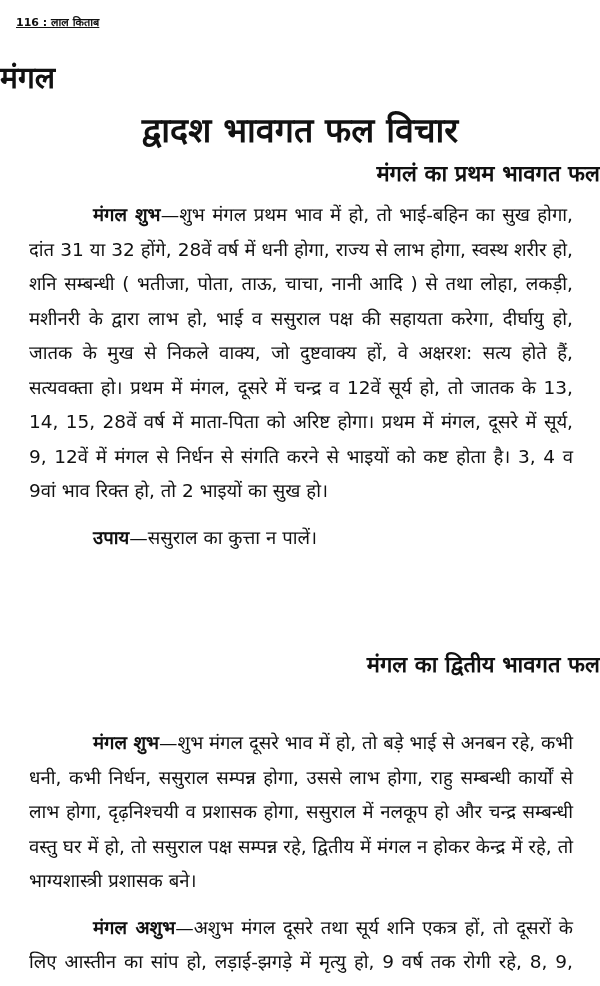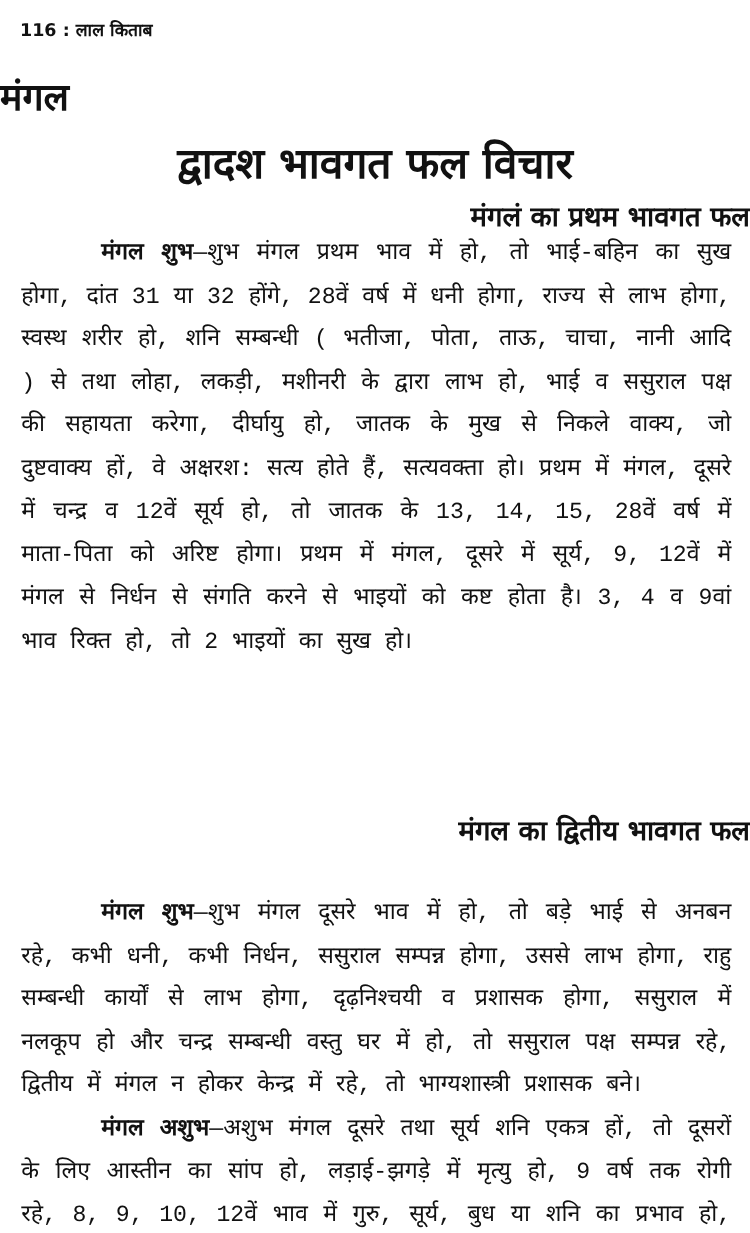--- a/index.html
+++ b/index.html
@@ -3,58 +3,61 @@
 <meta charset="utf-8">
 <style>
   html, body { margin: 0; padding: 0; background: #ffffff; }
   body {
     width: 600px; height: 986px; overflow: hidden; position: relative;
     font-family: "DejaVu Sans", "Liberation Sans", sans-serif;
     color: #111111;
   }
   .running-head {
     position: absolute; left: 16px; top: 14px;
-    font-size: 14px; font-weight: bold; letter-spacing: 0;
+    font-size: 11px; font-weight: bold; letter-spacing: 0; text-decoration: underline;
   }
   .title {
     position: absolute; left: 0; right: 0; top: 56px;
     font-size: 30px; font-weight: bold;
   }
   .subtitle {
     position: absolute; left: 0; right: 0; top: 106px;
     text-align: center; font-size: 34px; font-weight: bold;
   }
   .section-heading {
     position: absolute; left: 0; right: 0;
     text-align: right; font-size: 22px; font-weight: bold;
   }
   .body-block {
     position: absolute; left: 17px; width: 568px;
     font-size: 18.5px; line-height: 34.5px;
     text-align: justify; text-align-last: left;
   }
-  .para { margin: 0; text-indent: 64px; font-family: Liberation Mono, monospace; }
+  .para { margin: 12px; text-indent: 64px; }
   .para .lead { font-weight: bold; }
 </style>
 </head>
 <body>
 
 <div class="running-head">
   <span>116</span><span> : </span><span>लाल किताब</span>
 </div>
 
 <div class="title">मंगल</div>
 <div class="subtitle">द्वादश भावगत फल विचार</div>
 
 <div class="section-heading" style="top:157px;">मंगलं का प्रथम भावगत फल</div>
 
 <div class="body-block" style="top:186px;">
   <p class="para">
     <span class="lead">मंगल शुभ</span><span>—शुभ मंगल प्रथम भाव में हो, तो भाई-बहिन का सुख होगा, दांत 31 या 32 होंगे, 28वें वर्ष में धनी होगा, राज्य से लाभ होगा, स्वस्थ शरीर हो, शनि सम्बन्धी ( भतीजा, पोता, ताऊ, चाचा, नानी आदि ) से तथा लोहा, लकड़ी, मशीनरी के द्वारा लाभ हो, भाई व ससुराल पक्ष की सहायता करेगा, दीर्घायु हो, जातक के मुख से निकले वाक्य, जो दुष्टवाक्य हों, वे अक्षरश: सत्य होते हैं, सत्यवक्ता हो। प्रथम में मंगल, दूसरे में चन्द्र व 12वें सूर्य हो, तो जातक के 13, 14, 15, 28वें वर्ष में माता-पिता को अरिष्ट होगा। प्रथम में मंगल, दूसरे में सूर्य, 9, 12वें में मंगल से निर्धन से संगति करने से भाइयों को कष्ट होता है। 3, 4 व 9वां भाव रिक्त हो, तो 2 भाइयों का सुख हो।</span>
   </p>
+  <p class="para">
+    <span class="lead">उपाय</span><span>—ससुराल का कुत्ता न पालें।</span>
+  </p>
 </div>
 
 <div class="section-heading" style="top:648px;">मंगल का द्वितीय भावगत फल</div>
 
 <div class="body-block" style="top:714px;">
   <p class="para">
     <span class="lead">मंगल शुभ</span><span>—शुभ मंगल दूसरे भाव में हो, तो बड़े भाई से अनबन रहे, कभी धनी, कभी निर्धन, ससुराल सम्पन्न होगा, उससे लाभ होगा, राहु सम्बन्धी कार्यों से लाभ होगा, दृढ़निश्चयी व प्रशासक होगा, ससुराल में नलकूप हो और चन्द्र सम्बन्धी वस्तु घर में हो, तो ससुराल पक्ष सम्पन्न रहे, द्वितीय में मंगल न होकर केन्द्र में रहे, तो भाग्यशास्त्री प्रशासक बने।</span>
   </p>
   <p class="para">
     <span class="lead">मंगल अशुभ</span><span>—अशुभ मंगल दूसरे तथा सूर्य शनि एकत्र हों, तो दूसरों के लिए आस्तीन का सांप हो, लड़ाई-झगड़े में मृत्यु हो, 9 वर्ष तक रोगी रहे, 8, 9, 10, 12वें भाव में गुरु, सूर्य, बुध या शनि का प्रभाव हो, तो सबोपार्जित</span>

